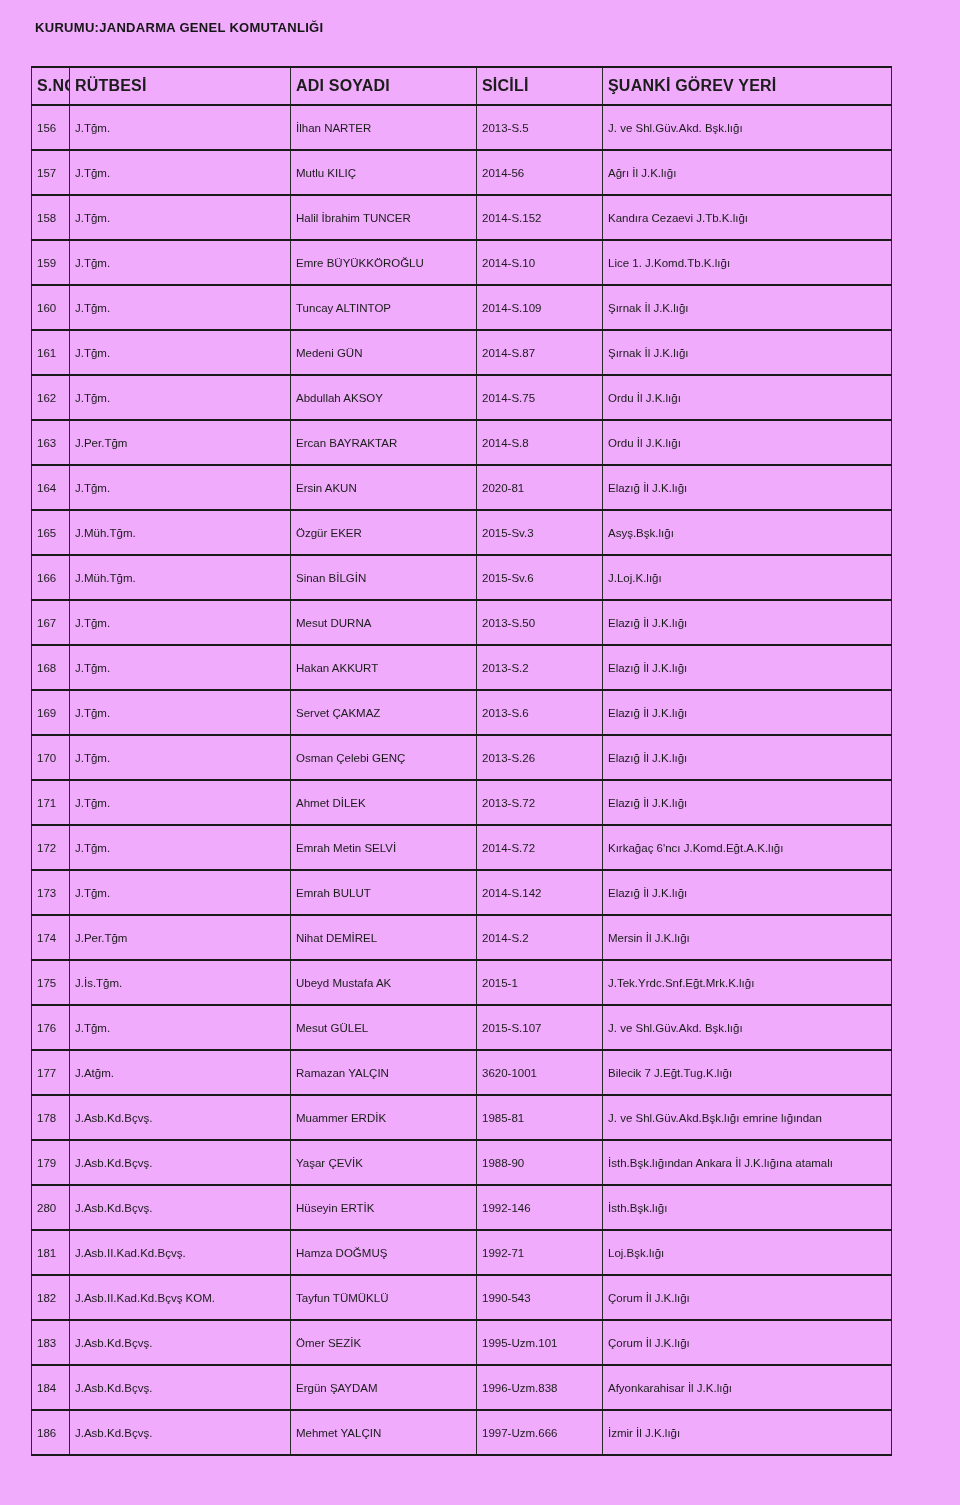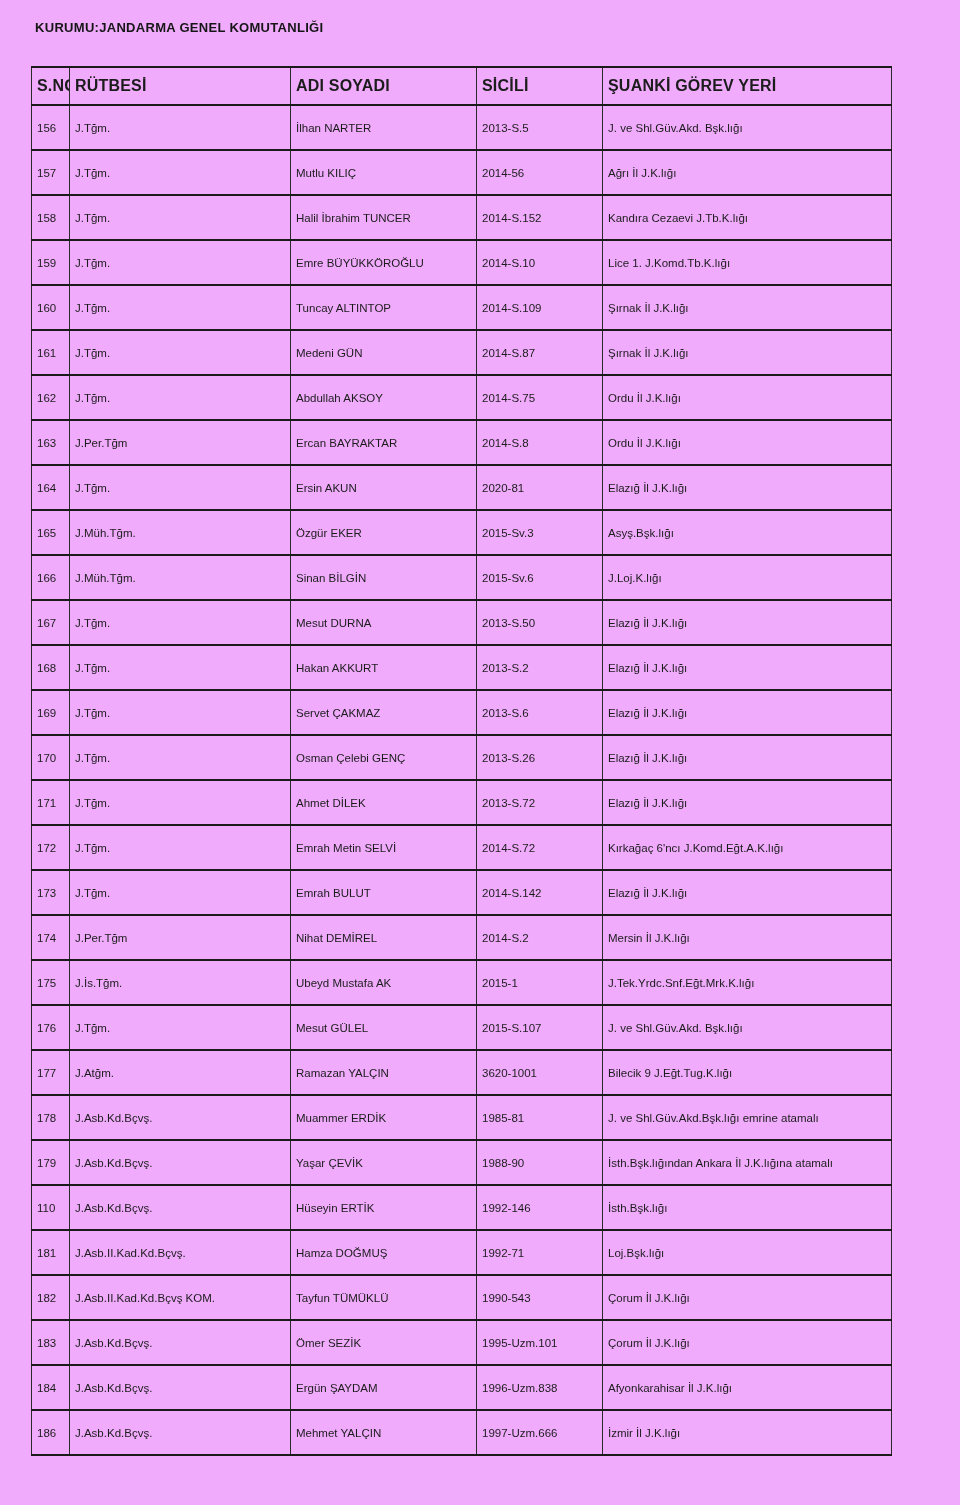--- a/index.html
+++ b/index.html
@@ -235,38 +235,38 @@
       <td>J.Tğm.</td>
       <td>Mesut GÜLEL</td>
       <td>2015-S.107</td>
       <td>J. ve Shl.Güv.Akd. Bşk.lığı</td>
     </tr>
         <tr>
       <td class="col-sno">177</td>
       <td>J.Atğm.</td>
       <td>Ramazan YALÇIN</td>
       <td>3620-1001</td>
-      <td>Bilecik 9 J.Eğt.Tug.K.lığı</td>
+      <td>Bilecik 7 J.Eğt.Tug.K.lığı</td>
     </tr>
         <tr>
       <td class="col-sno">178</td>
       <td>J.Asb.Kd.Bçvş.</td>
       <td>Muammer ERDİK</td>
       <td>1985-81</td>
-      <td>J. ve Shl.Güv.Akd.Bşk.lığı emrine atamalı</td>
+      <td>J. ve Shl.Güv.Akd.Bşk.lığı emrine lığından</td>
     </tr>
         <tr>
       <td class="col-sno">179</td>
       <td>J.Asb.Kd.Bçvş.</td>
       <td>Yaşar ÇEVİK</td>
       <td>1988-90</td>
       <td>İsth.Bşk.lığından Ankara İl J.K.lığına atamalı</td>
     </tr>
         <tr>
-      <td class="col-sno">110</td>
+      <td class="col-sno">280</td>
       <td>J.Asb.Kd.Bçvş.</td>
       <td>Hüseyin ERTİK</td>
       <td>1992-146</td>
       <td>İsth.Bşk.lığı</td>
     </tr>
         <tr>
       <td class="col-sno">181</td>
       <td>J.Asb.II.Kad.Kd.Bçvş.</td>
       <td>Hamza DOĞMUŞ</td>
       <td>1992-71</td>

